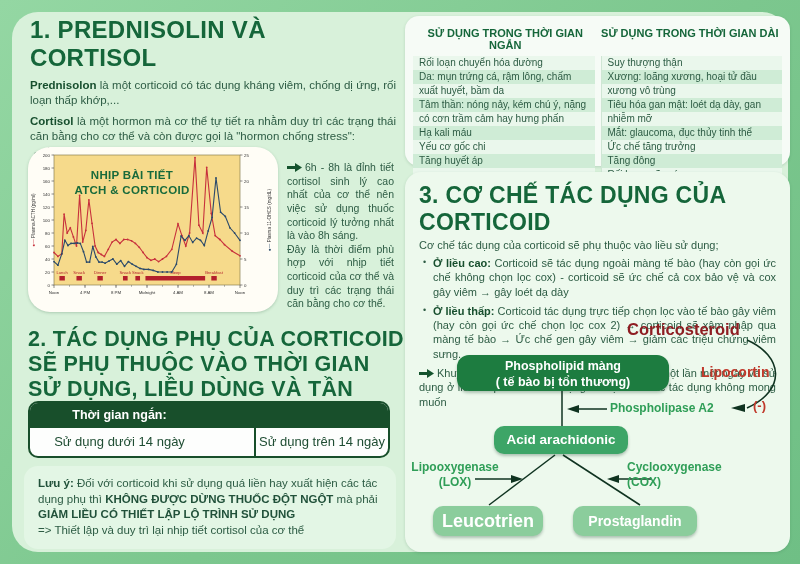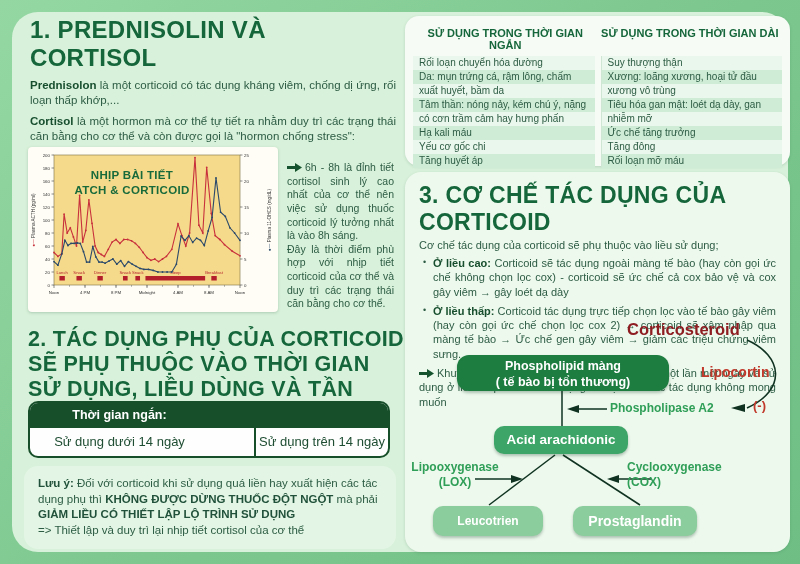--- a/index.html
+++ b/index.html
@@ -10,21 +10,21 @@
   
   .sec-title { color:#15663a; font-weight:bold; letter-spacing:.3px; }
   #s1 { position:absolute; left:30px; top:16px; width:366px; }
   #s1 .t { font-size:24px; }
   .para { font-size:11.5px; line-height:1.3; color:#2d5c44; margin-top:6px; text-align:justify; }
   .lead { font-weight:bold; color:#174f2e; }
   .blist { margin-top:2px; }
   .blist .bi { font-size:11.5px; line-height:1.35; color:#2d5c44; padding-left:14px; position:relative; }
   .blist .bi::before { content:"•"; position:absolute; left:4px; font-size:9px; top:2px; }
 
-  #chart-card { position:absolute; left:28px; top:147px; width:250px; height:165px; background:#fffdf6; border-radius:4px; box-shadow:0 1px 3px rgba(40,90,60,.25); }
+  #chart-card { position:absolute; left:28px; top:147px; width:250px; height:165px; background:#fffdf6; border-radius:22px; box-shadow:0 1px 3px rgba(40,90,60,.25); }
   #chart-card svg { display:block; }
 
   #chart-note { position:absolute; left:287px; top:161px; width:107px; font-size:10.5px; line-height:1.3; color:#2d5c44; text-align:justify; }
   .arrow-ico { display:inline-block; vertical-align:-1px; margin-right:3px; }
 
   #s2-title { position:absolute; left:28px; top:327px; width:376px; font-size:21.5px; line-height:1.17; }
   #s2-table { position:absolute; left:28px; top:401px; width:362px; border:2px solid #184f2b; border-radius:10px; overflow:hidden; background:#fdfefd; }
   #s2-table .hd { display:grid; grid-template-columns:1fr 1fr; background:#184f2b; }
   #s2-table .hd div { color:#fff; font-weight:bold; font-size:12.5px; text-align:center; padding:5px 0 6px; }
   #s2-table .hd div + div { border-left:1px solid rgba(255,255,255,.45); }
@@ -54,21 +54,21 @@
 
   
   #diagram { position:absolute; left:0; top:0; width:385px; height:380px; pointer-events:none; }
   .dg-node { position:absolute; }
   .dred { color:#8e1d22; font-weight:bold; }
   .red2 { color:#c0392b; font-weight:bold; }
   .grn  { color:#2f9e57; font-weight:bold; }
   .box  { border-radius:12px; color:#fff; font-weight:bold; text-align:center; box-shadow:0 2px 3px rgba(30,70,45,.3); }
   #dg-phos { left:52px; top:183px; width:212px; height:36px; background:#1d7c40; font-size:12.5px; line-height:1.3; padding-top:3px; }
   #dg-acid { left:89px; top:254px; width:134px; height:28px; background:#3da567; font-size:13.5px; line-height:28px; border-radius:10px; }
-  #dg-leuco { left:28px; top:334px; width:110px; height:30px; background:#8bcd9c; font-size:12px; line-height:30px; border-radius:10px; }
+  #dg-leuco { left:28px; top:334px; width:110px; height:30px; background:#8bcd9c; font-size:18px; line-height:30px; border-radius:10px; }
   #dg-prosta { left:168px; top:334px; width:124px; height:30px; background:#8bcd9c; font-size:14px; line-height:30px; border-radius:10px; }
   #dg-cort { left:222px; top:148px; font-size:16.5px; }
   #dg-lipo { left:296px; top:192px; font-size:14px; }
   #dg-minus { left:348px; top:226px; font-size:13px; }
   #dg-pla2 { left:205px; top:229px; font-size:12px; }
   #dg-lox { left:0px; top:288px; width:100px; text-align:center; font-size:12px; line-height:1.25; }
   #dg-cox { left:222px; top:288px; width:104px; text-align:left; font-size:12px; line-height:1.25; }
 </style>
 </head>
 <body>
@@ -316,20 +316,21 @@
         <div>Da: mụn trứng cá, rậm lông, chấm xuất huyết, bầm da</div>
         <div>Tâm thần: nóng nảy, kém chú ý, nặng có cơn trầm cảm hay hưng phấn</div>
         <div>Hạ kali máu</div>
         <div>Yếu cơ gốc chi</div>
         <div>Tăng huyết áp</div>
       </div>
       <div class="zebra">
         <div>Suy thượng thận</div>
         <div>Xương: loãng xương, hoại tử đầu xương vô trùng</div>
         <div>Tiêu hóa gan mật: loét dạ dày, gan nhiễm mỡ</div>
+        <div>Mắt: glaucoma, đục thủy tinh thể</div>
         <div>Ức chế tăng trưởng</div>
         <div>Tăng đông</div>
         <div>Rối loạn mỡ máu</div>
       </div>
     </div>
   </div>
 
   <div id="s3-card">
     <div class="t sec-title">3. CƠ CHẾ TÁC DỤNG CỦA CORTICOID</div>
     <div class="intro">Cơ chế tác dụng của corticoid sẽ phụ thuộc vào liều sử dụng;</div>

